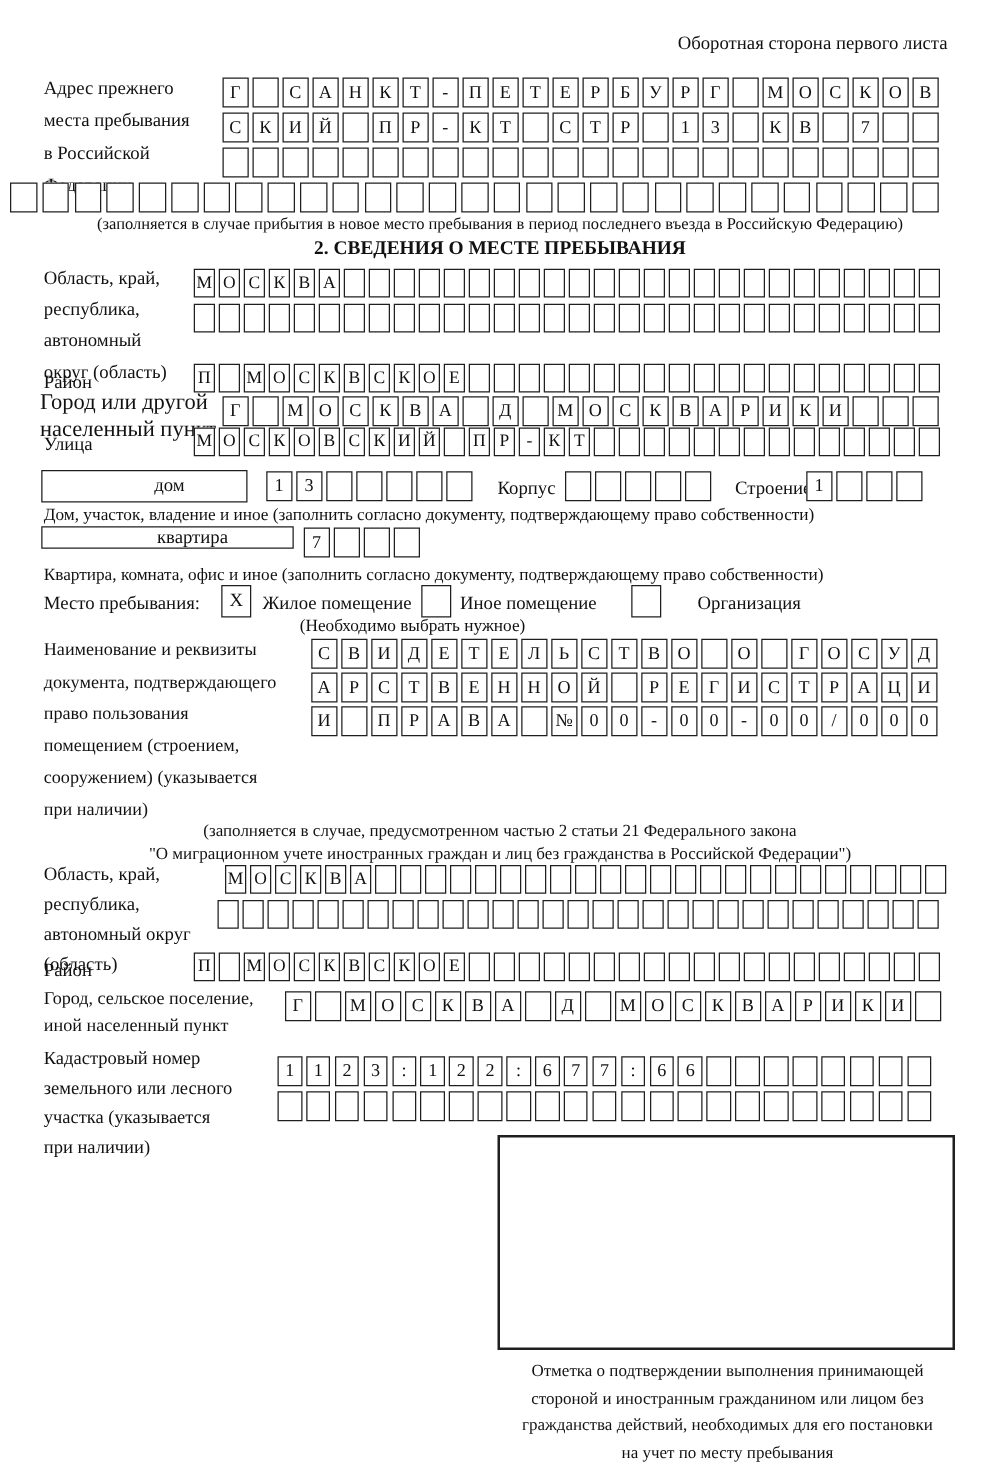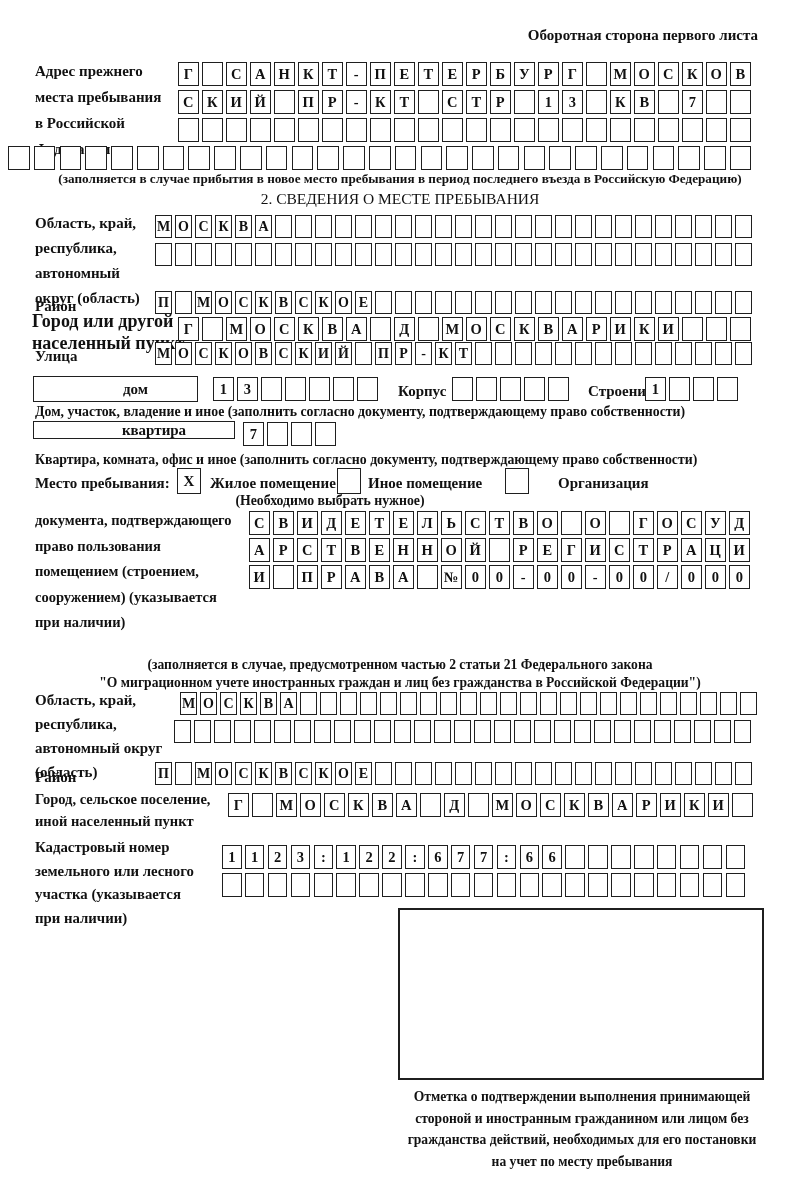--- a/index.html
+++ b/index.html
@@ -2,38 +2,38 @@
 <html lang="ru"><head>
 <meta charset="utf-8">
 <style>
   html,body { margin:0; padding:0; background:#fff; }
   .page {
     position:relative; width:800px; height:1180px; margin:0 auto;
     background:#fff; color:#111;
     font-family:"Liberation Serif","DejaVu Serif",serif;
     overflow:hidden;
   }
-  .abs { position:absolute;font-weight:bold; }
+  .abs { position:absolute; }
   .boxrow { display:flex; }
   .cell {
     box-sizing:border-box; border:1.6px solid #1f1f1f; height:24px;
     display:flex; align-items:center; justify-content:center;
     font-size:14.5px; background:#fff; flex:0 0 auto;
   }
   .bw24 { gap:3.5px; } .bw24 .cell { width:20.5px; }
   .bw20 { gap:3px;   } .bw20 .cell { width:17px;  height:23px; font-size:14px; }
   .bw26 { gap:4.2px; } .bw26 .cell { width:21.6px; }
   .bw23 { gap:3.4px; } .bw23 .cell { width:19.5px; }
   .label { font-size:15px; line-height:26px; }
   .lh25 .ln { line-height:25px; } .lh24 .ln { line-height:24px; }
   .lh21 .ln { line-height:21.5px; } .lh255 .ln { line-height:25.5px; }
   .lh23 .ln { line-height:23.5px; }
   .small { font-size:13.2px; }
   .note-center { text-align:center; }
-  .title { font-weight:normal; font-size:15.5px; text-align:center; }
+  .title { font-weight:bold; font-size:15.5px; text-align:center; }
   .widebox {
     box-sizing:border-box; border:1.7px solid #1f1f1f; background:#fff;
     display:flex; align-items:center; justify-content:center; font-size:15px;padding-left:40px;
   }
   .chk {
     box-sizing:border-box; border:1.7px solid #1f1f1f; width:24px; height:26px;
     display:flex; align-items:center; justify-content:center; font-size:15px; background:#fff;
   }
   .stamp { box-sizing:border-box; border:2px solid #1f1f1f; background:#fff; }
   .doc14 { font-size:14.5px; }
@@ -373,20 +373,21 @@
   <div class="abs label" style="left:35px; top:470px;">Место пребывания:</div>
   <div class="abs chk" style="left:177px; top:468px;">X</div>
   <div class="abs label" style="left:210px; top:470px;">Жилое помещение</div>
   <div class="abs chk" style="left:337px; top:468px;"></div>
   <div class="abs label" style="left:368px; top:470px;">Иное помещение</div>
   <div class="abs chk" style="left:505px; top:468px;"></div>
   <div class="abs label" style="left:558px; top:470px;">Организация</div>
   <div class="abs small note-center" style="left:180px; top:493px; width:300px; font-size:13.8px;">(Необходимо выбрать нужное)</div>
 
   <div class="abs label lh255 doc14" style="left:35px; top:508px; width:215px;">
+      <div class="ln">Наименование и реквизиты</div>
       <div class="ln">документа, подтверждающего</div>
       <div class="ln">право пользования</div>
       <div class="ln">помещением (строением,</div>
       <div class="ln">сооружением) (указывается</div>
       <div class="ln">при наличии)</div>
     </div>
   <div class="abs boxrow bw24" style="left:249px; top:511px;">
       <span class="cell">С</span>
       <span class="cell">В</span>
       <span class="cell">И</span>

